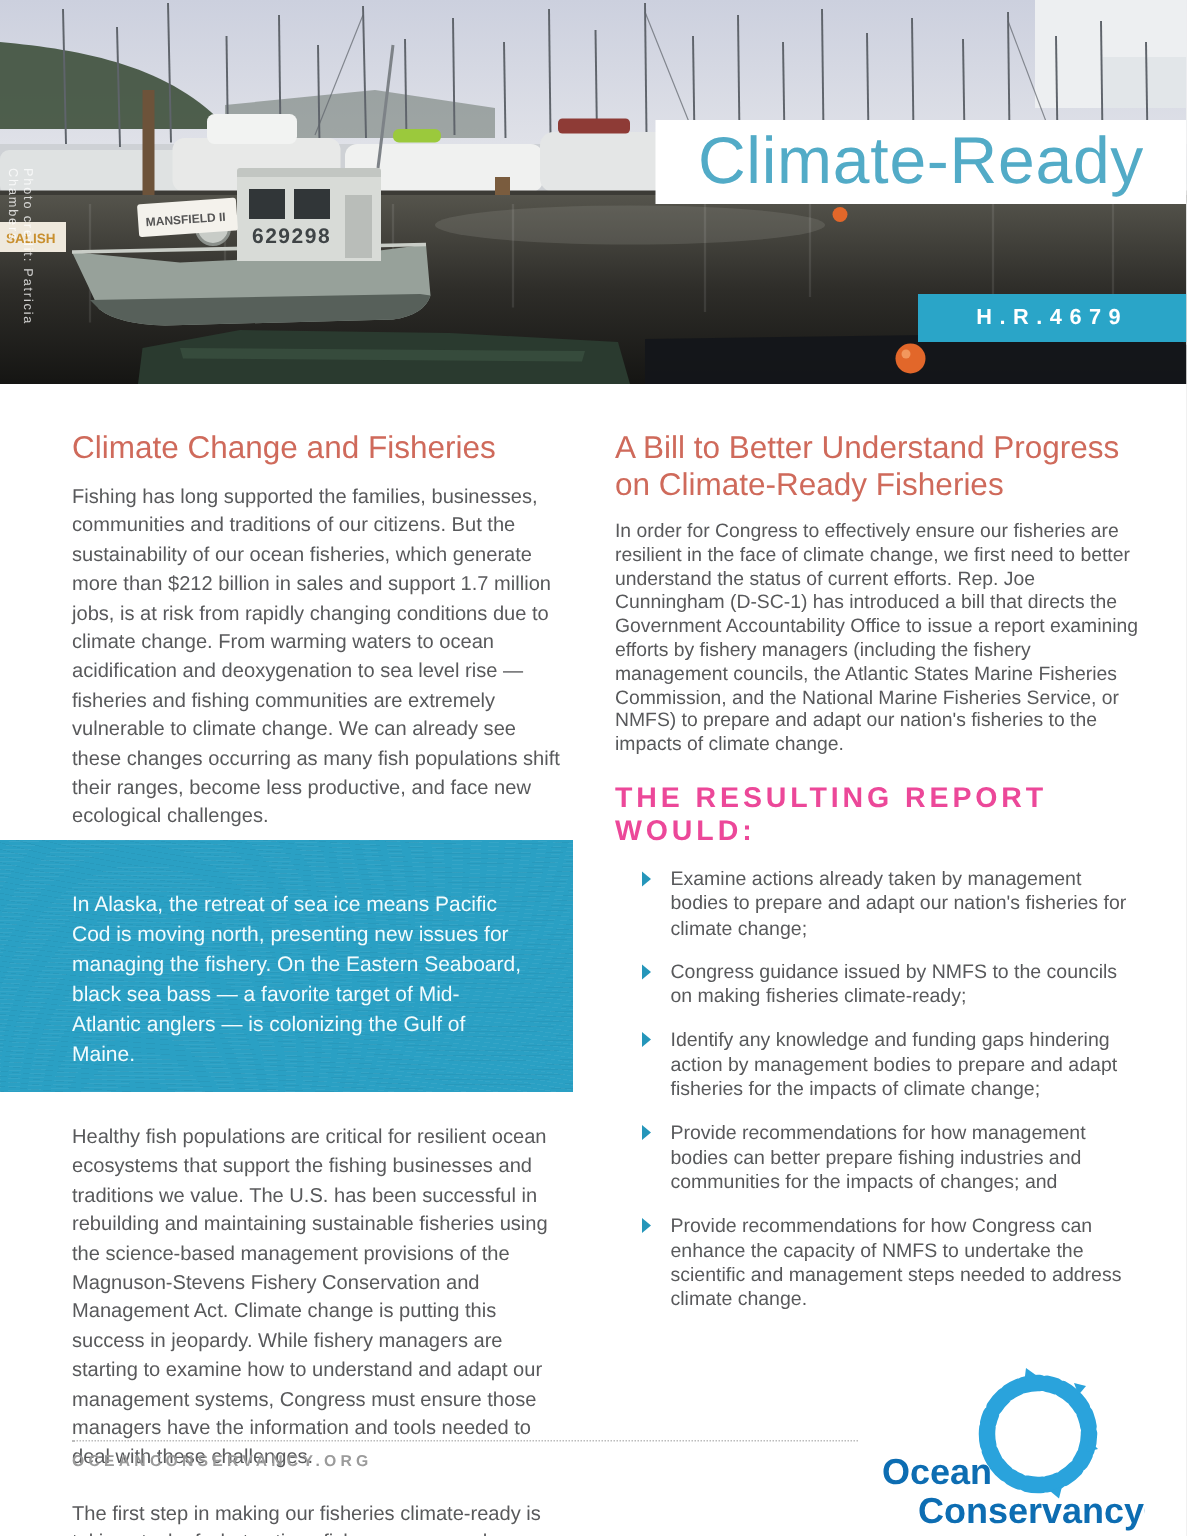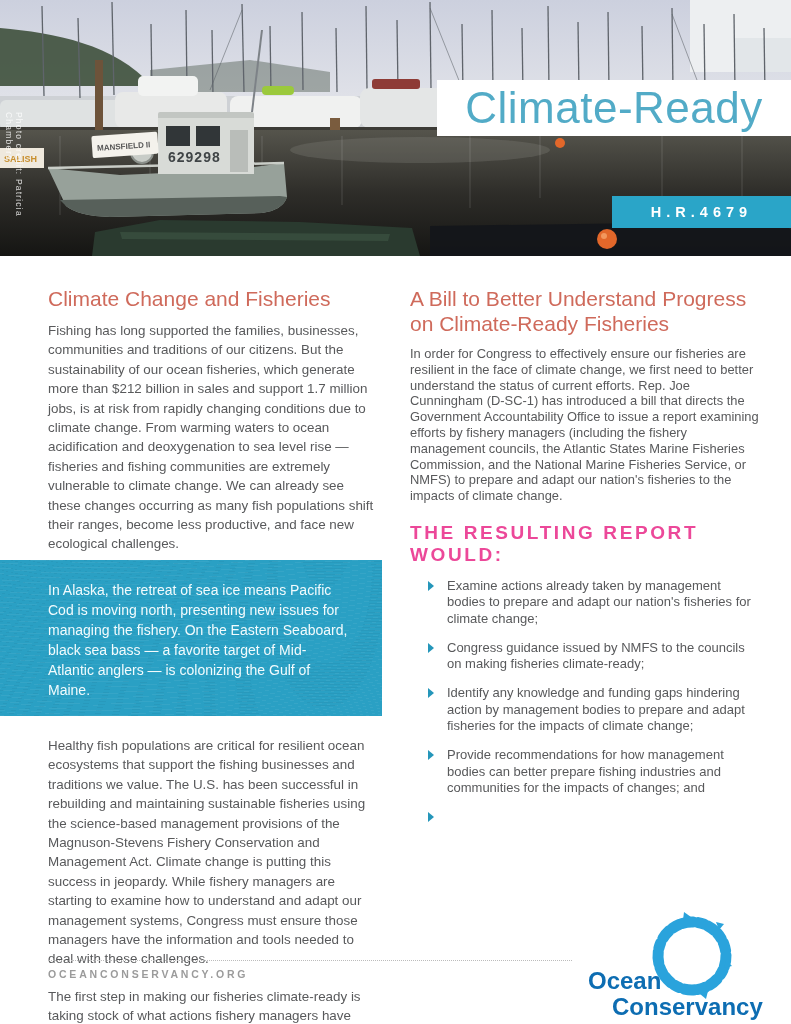--- a/index.html
+++ b/index.html
@@ -37,21 +37,21 @@
     font-size:21px; line-height:25px; font-weight:400; color:#cf6a5b;
     margin:0 0 10px 0;
   }
   .col-left p.body {
     font-size:13.4px; line-height:19.4px; color:#58595b; margin:0;
   }
   .col-left p.p1 { margin-bottom:6px; }
   .col-left p.p2 { margin-bottom:18px; }
   .callout {
     margin-left:-48px; width:382px;
-    padding:20px 30px 16px 48px; margin-bottom:20px;
+    padding:32px 30px 16px 48px; margin-bottom:20px;
     background-color:#2aa0c4;
     background-image:
       repeating-radial-gradient(ellipse 160% 95% at 25% 165%, rgba(255,255,255,0.055) 0 1.5px, rgba(0,0,0,0) 1.5px 10px),
       repeating-radial-gradient(ellipse 140% 85% at 85% -50%, rgba(0,0,0,0.045) 0 1.5px, rgba(0,0,0,0) 1.5px 12px);
     color:#f2fbfd; font-size:14px; line-height:20px;
   }
   .col-right p.body {
     font-size:12.9px; line-height:15.8px; color:#58595b; margin:0 0 18px 0;
   }
   .report-heading {
@@ -242,20 +242,21 @@
       <li>
         <span class="bullet-arrow"></span>
         <span>Identify any knowledge and funding gaps hindering action by management bodies to prepare and adapt fisheries for the impacts of climate change;</span>
       </li>
       <li>
         <span class="bullet-arrow"></span>
         <span>Provide recommendations for how management bodies can better prepare fishing industries and communities for the impacts of changes; and</span>
       </li>
       <li>
         <span class="bullet-arrow"></span>
+        <span>Provide recommendations for how Congress can enhance the capacity of NMFS to undertake the scientific and management steps needed to address climate change.</span>
       </li>
     </ul>
   </section>
 
   <div class="footer-rule"></div>
   <div class="website">OCEANCONSERVANCY.ORG</div>
 
   <div class="logo">
     <svg width="175" height="125" viewBox="0 0 175 125">
       <g transform="rotate(-20 104 48)">

